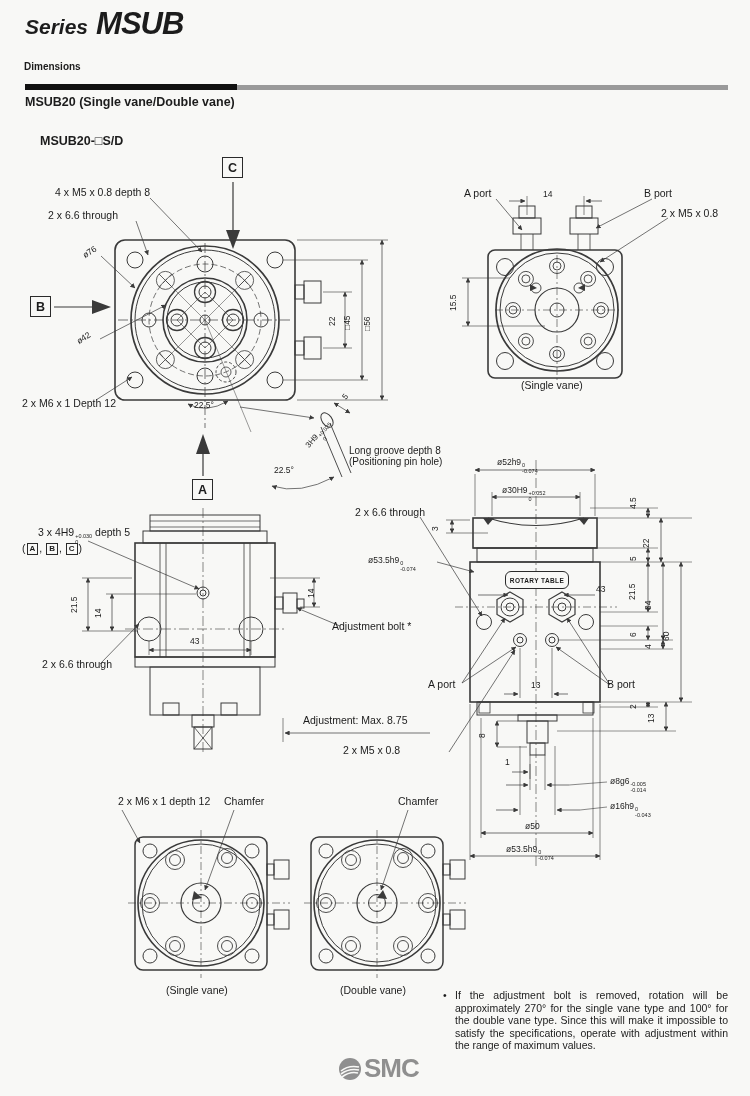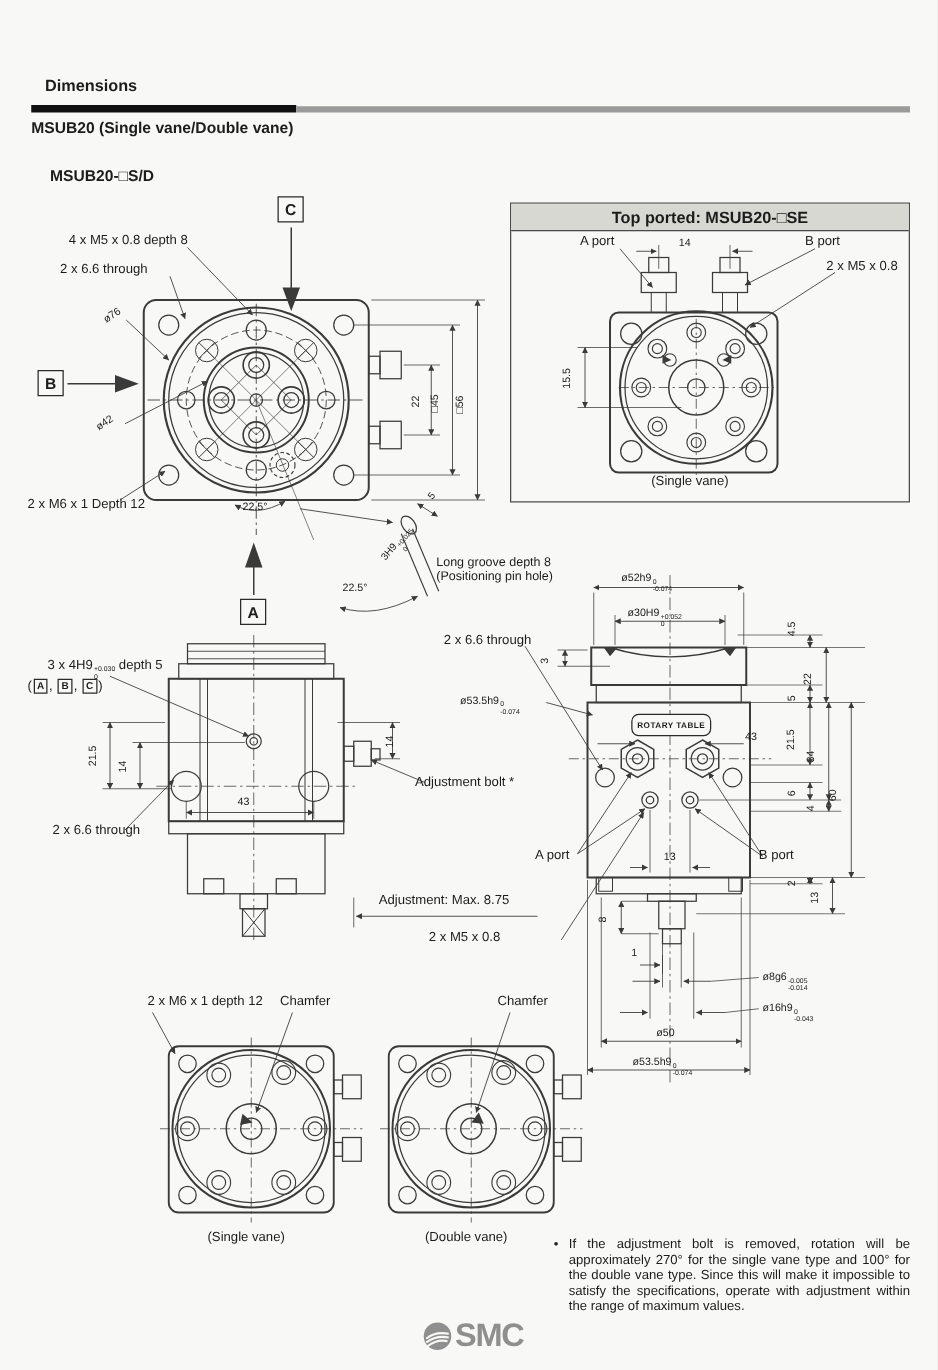--- a/index.html
+++ b/index.html
@@ -12,50 +12,51 @@
   .diag{transform:rotate(-33deg);transform-origin:0 100%;font-size:8.5px;line-height:10px;}
   .diag2{transform:rotate(-50deg);transform-origin:0 100%;font-size:8px;line-height:10px;}
   .tol{display:inline-flex;flex-direction:column;justify-content:center;font-size:5.5px;line-height:5.5px;margin-left:1px;vertical-align:-2px;}
   .tol i{font-style:normal;}
   .marker{position:absolute;z-index:3;width:19px;height:19px;border:1.7px solid #2a2a2a;background:#f8f8f6;
           display:flex;align-items:center;justify-content:center;font-weight:bold;font-size:12.5px;}
   .fb{display:inline-block;border:1px solid #2a2a2a;font-weight:bold;font-size:8px;line-height:8px;padding:1px 2px;margin:0 1px;vertical-align:1px;}
   .h-title{position:absolute;left:25px;top:6px;display:flex;align-items:baseline;gap:8px;font-style:italic;font-weight:bold;}
   .h-title .pre{font-size:21px;}
   .h-title .name{font-size:31px;letter-spacing:-1px;}
-  .sect{position:absolute;left:36px;top:61px;font-size:13px;font-weight:bold;}
+  .sect{position:absolute;left:24px;top:61px;font-size:10px;font-weight:bold;}
   .note{position:absolute;left:300px;top:67px;width:428px;text-align:right;font-size:10.5px;}
   .bar-b{position:absolute;left:25px;top:84px;width:212px;height:6px;background:#111;z-index:2;}
   .bar-g{position:absolute;left:237px;top:85px;width:491px;height:4.5px;background:#9a9a9a;z-index:2;}
   .subt{position:absolute;left:25px;top:95px;font-size:12.5px;font-weight:bold;}
   .model{position:absolute;left:40px;top:134px;font-size:12.5px;font-weight:bold;}
   .tp-box{position:absolute;left:408px;top:162px;width:320px;height:240px;border:1.5px solid #4a4a4a;z-index:0;background:#f8f8f6;box-sizing:border-box;}
   .tp-title{height:21px;background:#d8d8d2;border-bottom:1.5px solid #4a4a4a;text-align:center;
             font-weight:bold;font-size:13px;line-height:21px;}
   .rotary{position:absolute;left:505px;top:571px;width:62px;height:16px;z-index:3;border:1.3px solid #2a2a2a;border-radius:6px;
           background:#f8f8f6;display:flex;align-items:center;justify-content:center;
           font-size:6.5px;font-weight:bold;letter-spacing:.4px;}
   .fnote{position:absolute;z-index:3;font-size:10.5px;line-height:12.5px;text-align:justify;}
   .footer{position:absolute;left:338px;top:1053px;z-index:3;display:flex;align-items:center;gap:2px;color:#8f8f8f;}
   .footer .smc-txt{font-size:26px;font-weight:bold;letter-spacing:-1px;color:#8f8f8f;}
 </style>
 </head>
 <body>
 
 <div class="page">
 
+  <div class="h-title">
+    <span class="pre">Series</span>
+    <span class="name">MSUB</span>
+  </div>
   <div class="sect">Dimensions</div>
   <div class="bar-b"></div>
   <div class="bar-g"></div>
   <div class="subt">MSUB20 (Single vane/Double vane)</div>
   <div class="model">MSUB20-□S/D</div>
 
-  <div class="tp-box">
-    <div class="tp-title">Top ported: MSUB20-□SE</div>
-  </div>
 
   <svg class="art" width="750" height="1096" viewBox="0 0 750 1096">
     <defs>
       <marker id="ar" viewBox="0 0 8 8" refX="7.5" refY="4" markerWidth="7" markerHeight="7" orient="auto-start-reverse">
         <path d="M0,0L8,4L0,8z" fill="#3a3a3a"></path>
       </marker>
     </defs>
     <g fill="none" stroke="#3a3a3a" stroke-width="1">
 
       <g>

